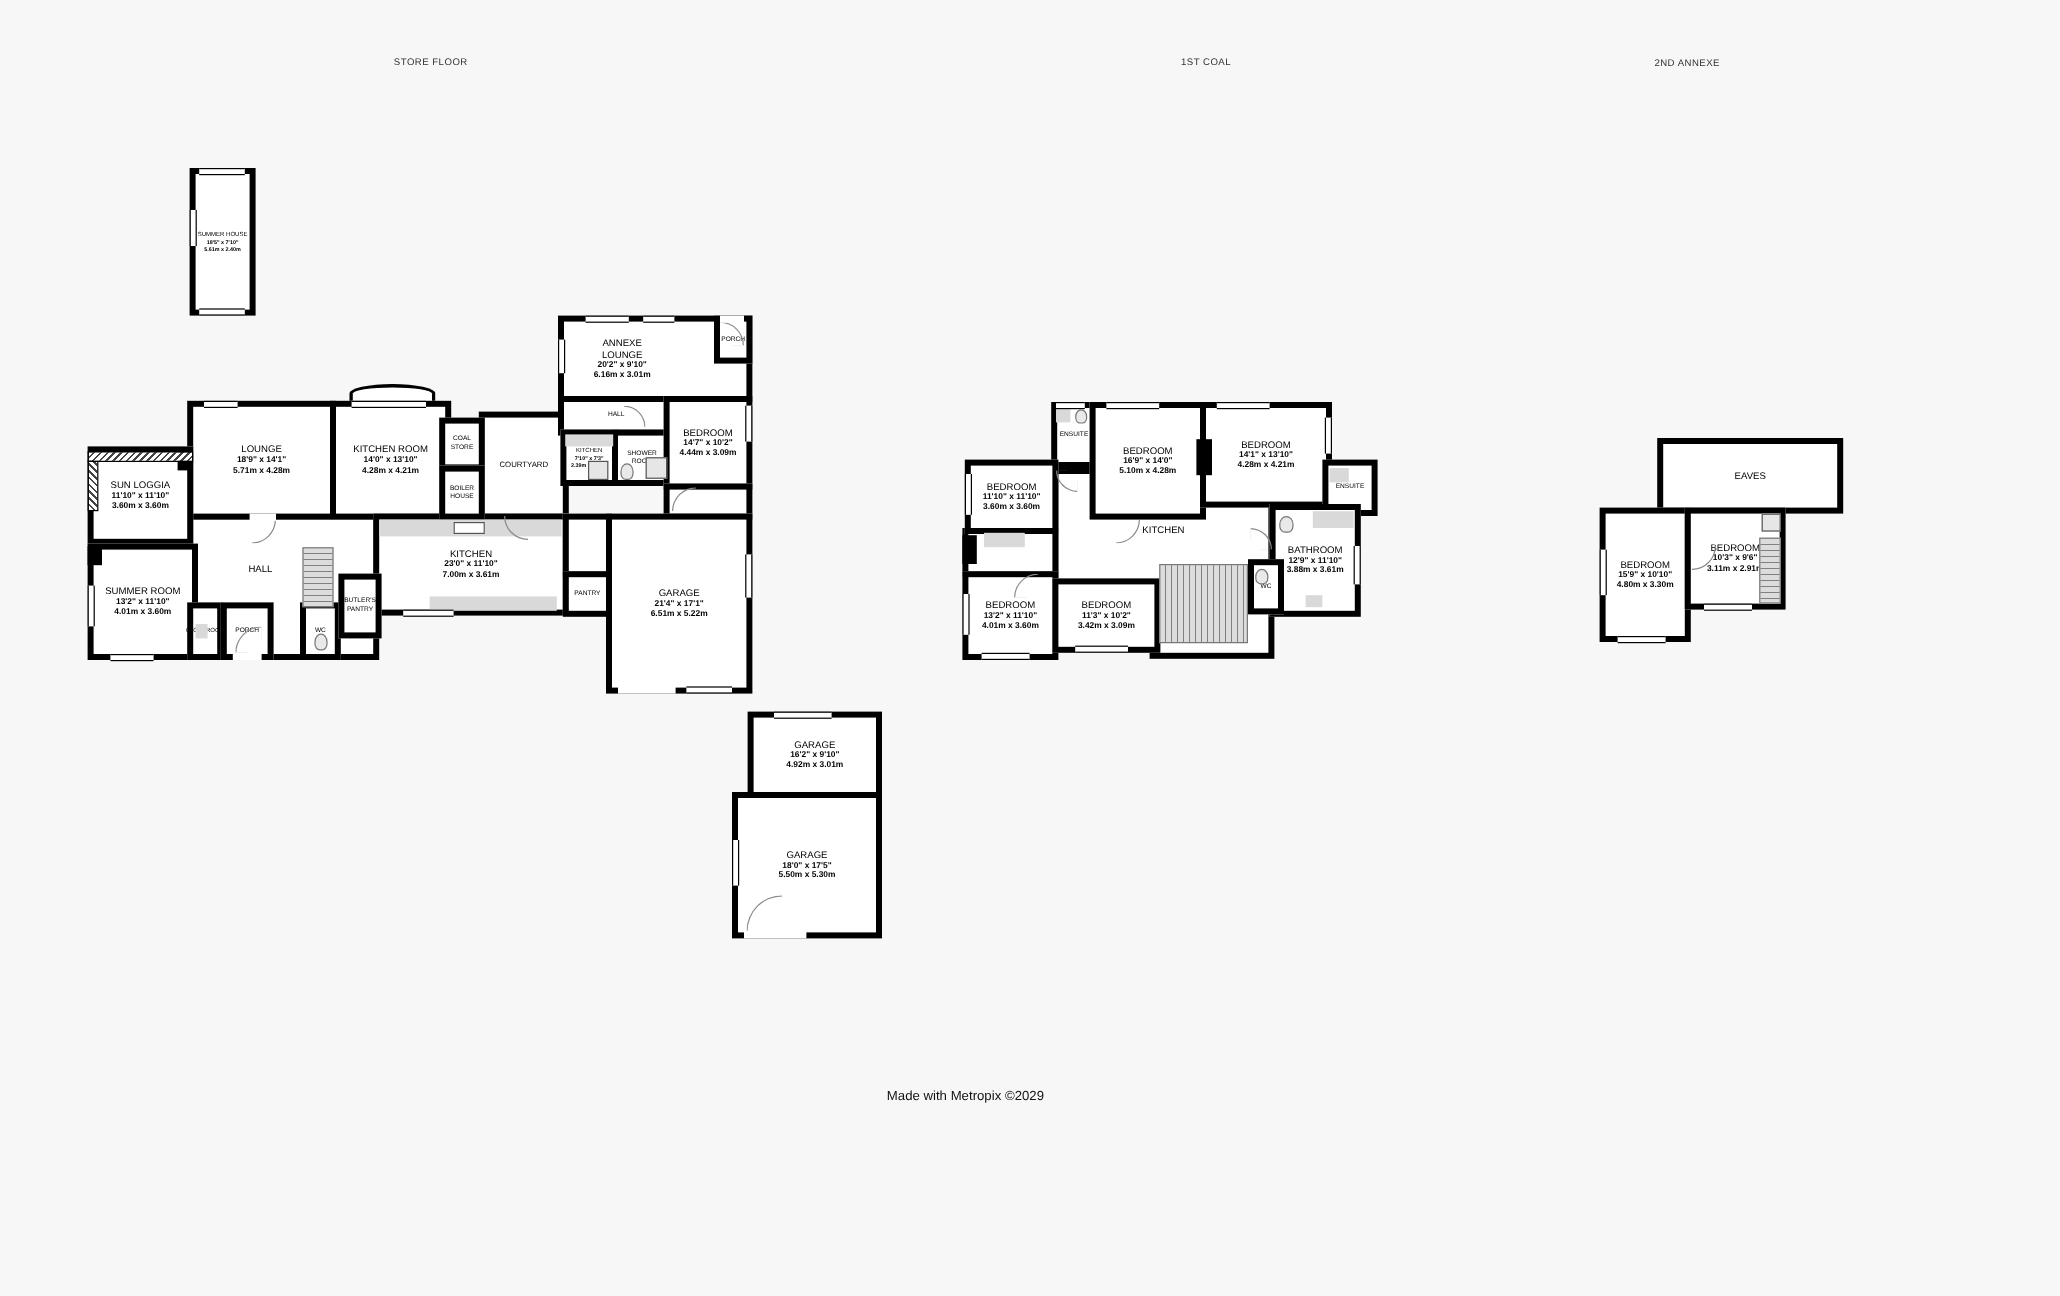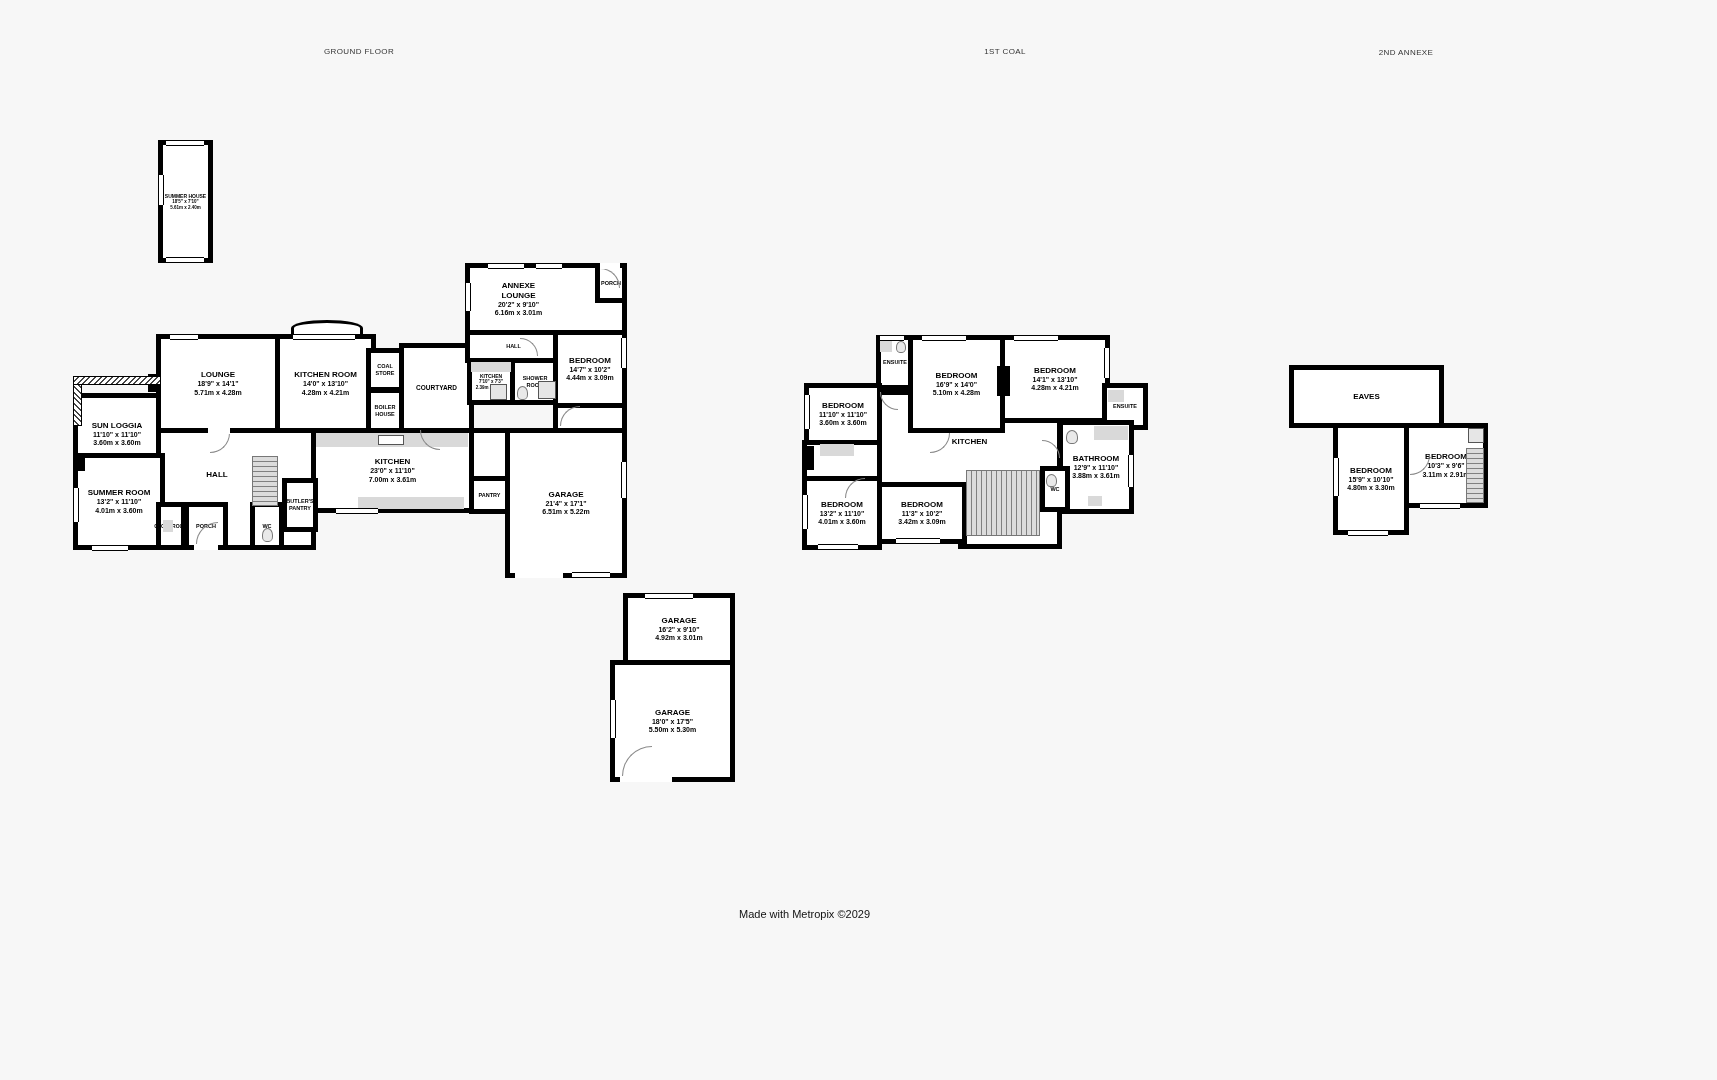--- a/index.html
+++ b/index.html
@@ -12,21 +12,21 @@
     overflow:hidden;
   }
   .floor-title { position:absolute; width:120px; text-align:center; font-size:8px; color:#333; letter-spacing:.4px; }
   .footer { position:absolute; font-size:11px; color:#111; }
 
   .room {
     position:absolute; background:#fff; border:5px solid #000;
     display:flex; flex-direction:column; align-items:center; justify-content:center;
     text-align:center; z-index:2;
   }
-  .room .nm  { font-weight:700; font-size:8px; line-height:1.25; white-space:pre-line; }
+  .room .nm  { font-weight:400; font-size:8px; line-height:1.25; white-space:pre-line; }
   .room .dim { font-weight:700; font-size:7px; line-height:1.2; }
   .room.small .nm { font-size:6.5px; }
   .room.tiny .nm  { font-size:5.5px; }
   .room.mini .nm  { font-size:5px; }
   .room.mini .dim { font-size:4.5px; }
 
   .fixture { position:absolute; background:#d9d9d9; z-index:3; }
   .fixture.outlined { border:1px solid #555; background:#e6e6e6; }
   .fixture.round { border-radius:50% 50% 40% 40%; border:1px solid #777; background:#e9e9e9; }
   .sink { position:absolute; background:#fff; border:1px solid #555; z-index:4; }
@@ -50,21 +50,21 @@
 
   .arc { position:absolute; border-top:1.2px solid #8a8a8a; border-left:1.2px solid #8a8a8a;
     border-top-left-radius:100%; z-index:4; }
 
   .bow { position:absolute; border:3px solid #000; border-bottom:none; background:#fff;
     border-radius:100% 100% 0 0 / 100% 100% 0 0; z-index:1; }
 </style>
 </head>
 <body>
 
-<div class="floor-title" style="left:299px;top:47px">GROUND FLOOR</div>
+<div class="floor-title" style="left:299px;top:47px">STORE FLOOR</div>
 <div class="floor-title" style="left:945px;top:47px">1ST COAL</div>
 <div class="floor-title" style="left:1346px;top:48px">2ND ANNEXE</div>
 
 <div class="bow" style="left:291px;top:320px;width:72px;height:16px"></div>
 
 <div class="room mini" style="left:158px;top:140px;width:55px;height:123px">
   <span class="nm">SUMMER HOUSE</span>
   <span class="dim">18'5" x 7'10"</span>
   <span class="dim">5.61m x 2.40m</span>
 </div>
@@ -82,21 +82,21 @@
   <span class="dim">18'9" x 14'1"</span>
   <span class="dim">5.71m x 4.28m</span>
 </div>
 
 <div class="room" style="left:275px;top:334px;width:101px;height:99px">
   <span class="nm">KITCHEN ROOM</span>
   <span class="dim">14'0" x 13'10"</span>
   <span class="dim">4.28m x 4.21m</span>
 </div>
 
-<div class="room" style="left:73px;top:393px;width:88px;height:82px">
+<div class="room" style="left:73px;top:372px;width:88px;height:82px">
   <span class="nm">SUN LOGGIA</span>
   <span class="dim">11'10" x 11'10"</span>
   <span class="dim">3.60m x 3.60m</span>
 </div>
 
 <div class="room" style="left:73px;top:453px;width:92px;height:97px">
   <span class="nm">SUMMER ROOM</span>
   <span class="dim">13'2" x 11'10"</span>
   <span class="dim">4.01m x 3.60m</span>
 </div>
@@ -311,21 +311,21 @@
 <div class="window-v" style="left:802px;top:495px;height:34px"></div>
 <div class="window-h" style="left:818px;top:544px;width:40px"></div>
 <div class="window-h" style="left:896px;top:538px;width:44px"></div>
 <div class="window-v" style="left:1128px;top:455px;height:32px"></div>
 
 <div class="arc" style="left:930px;top:433px;width:20px;height:20px;transform:rotate(180deg)"></div>
 <div class="arc" style="left:845px;top:478px;width:20px;height:20px"></div>
 <div class="arc" style="left:1042px;top:440px;width:18px;height:18px;transform:rotate(90deg)"></div>
 <div class="arc" style="left:880px;top:392px;width:18px;height:18px;transform:rotate(270deg)"></div>
 
-<div class="room" style="left:1289px;top:365px;width:155px;height:63px">
+<div class="room" style="left:1381px;top:365px;width:155px;height:63px">
   <span class="nm">EAVES</span>
 </div>
 
 <div class="room" style="left:1333px;top:423px;width:76px;height:112px">
   <span class="nm">BEDROOM</span>
   <span class="dim">15'9" x 10'10"</span>
   <span class="dim">4.80m x 3.30m</span>
 </div>
 
 <div class="room" style="left:1404px;top:423px;width:84px;height:85px">

